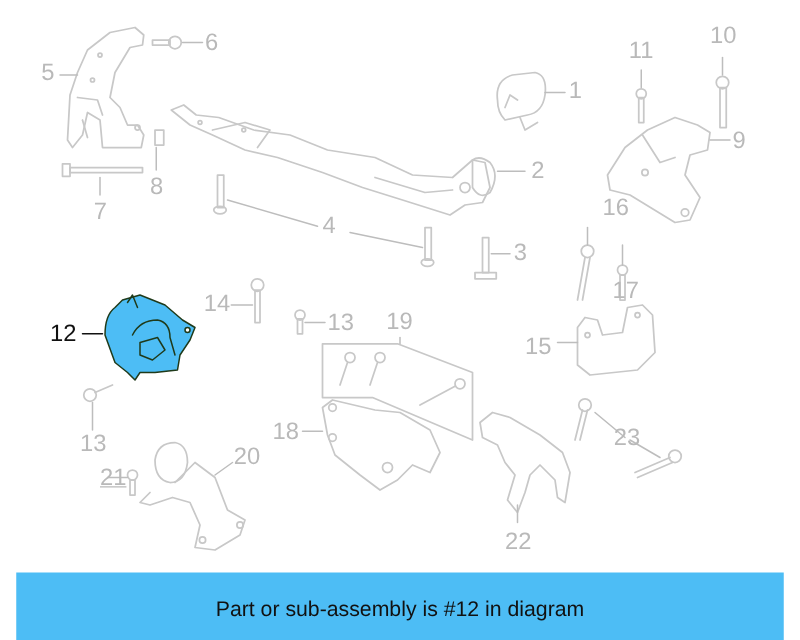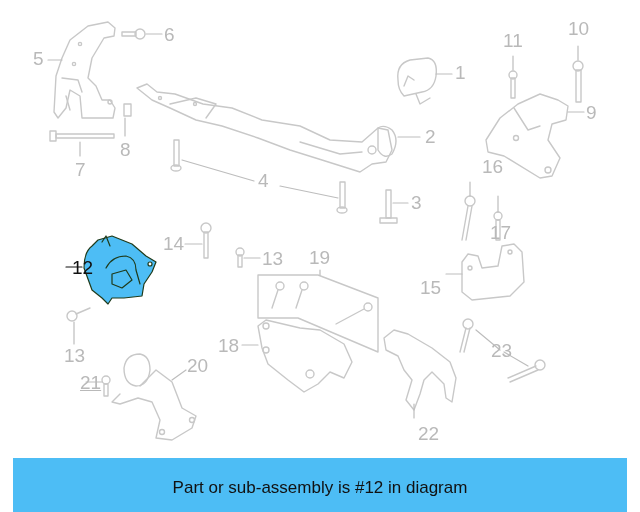--- a/index.html
+++ b/index.html
@@ -202,30 +202,30 @@
   <span class="callout" style="left:425px;top:127px;">2</span>
   <span class="callout" style="left:411px;top:193px;">3</span>
   <span class="callout" style="left:258px;top:171px;">4</span>
   <span class="callout" style="left:33px;top:49px;">5</span>
   <span class="callout" style="left:164px;top:25px;">6</span>
   <span class="callout" style="left:75px;top:160px;">7</span>
   <span class="callout" style="left:120px;top:140px;">8</span>
   <span class="callout" style="left:586px;top:103px;">9</span>
   <span class="callout" style="left:568px;top:19px;">10</span>
   <span class="callout" style="left:503px;top:31px;">11</span>
-  <span class="callout active" style="left:40px;top:258px;margin-left:32px;">12</span>
+  <span class="callout active" style="left:40px;top:258px;">12</span>
   <span class="callout" style="left:262px;top:249px;">13</span>
   <span class="callout" style="left:64px;top:346px;">13</span>
   <span class="callout" style="left:163px;top:234px;">14</span>
-  <span class="callout" style="left:420px;top:278px;">15</span>
+  <span class="callout" style="left:420px;top:268px;">15</span>
   <span class="callout" style="left:462px;top:157px;margin-left:20px;">16</span>
   <span class="callout" style="left:490px;top:175px;margin-top:48px;">17</span>
   <span class="callout" style="left:218px;top:336px;">18</span>
   <span class="callout" style="left:309px;top:248px;">19</span>
   <span class="callout" style="left:187px;top:356px;">20</span>
   <span class="callout" style="left:80px;top:373px;text-decoration:underline;">21</span>
-  <span class="callout" style="left:418px;top:424px;">22</span>
+  <span class="callout" style="left:404px;top:424px;">22</span>
   <span class="callout" style="left:491px;top:341px;">23</span>
 </div>
 
 <div id="banner">
   <span>Part or sub-assembly is #12 in diagram</span>
 </div>
 
 </body></html>

